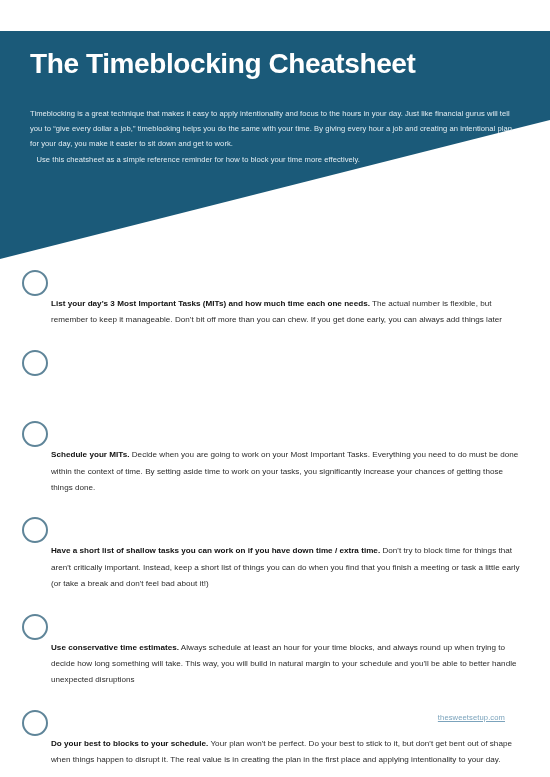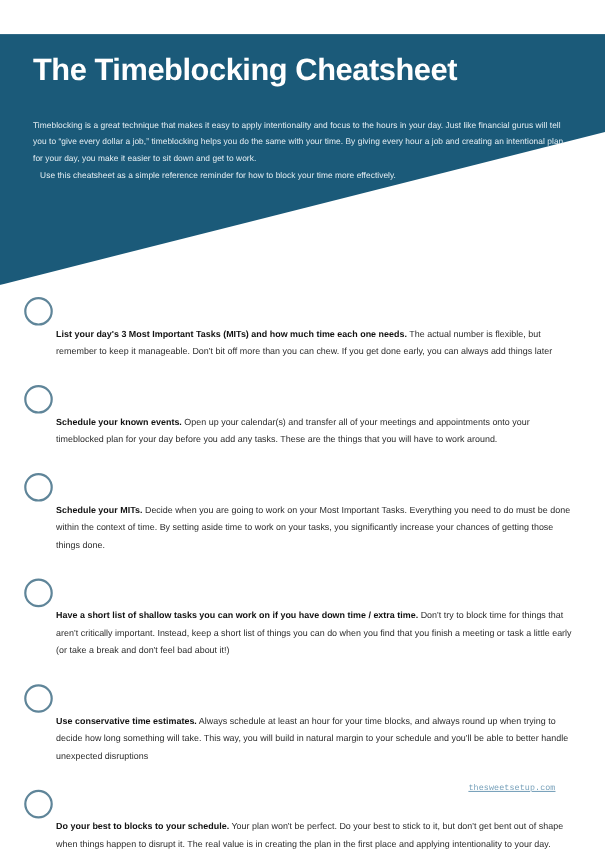--- a/index.html
+++ b/index.html
@@ -129,21 +129,20 @@
 
   
   .footer-link {
     position: absolute;
     right: 45px;
     top: 713px;
     color: #7ba3bc;
     font-size: 7.6px;
     text-decoration: underline;
     letter-spacing: 0.1px;
-    font-family: Liberation Mono, monospace;
   }
 </style>
 </head>
 <body>
 
 <div class="page">
 
   <div class="header-band"></div>
 
   <div class="header-inner">
@@ -156,23 +155,20 @@
 
     <div class="check-item">
       <span class="check-circle"></span>
       <p class="check-text">
         <b>List your day's 3 Most Important Tasks (MITs) and how much time each one needs.</b><span> The actual number is flexible, but remember to keep it manageable. Don't bit off more than you can chew. If you get done early, you can always add things later</span>
       </p>
     </div>
 
     <div class="check-item">
       <span class="check-circle"></span>
-      <p class="check-text">
-        <b>Schedule your known events.</b><span> Open up your calendar(s) and transfer all of your meetings and appointments onto your timeblocked plan for your day before you add any tasks. These are the things that you will have to work around.</span>
-      </p>
     </div>
 
     <div class="check-item">
       <span class="check-circle"></span>
       <p class="check-text">
         <b>Schedule your MITs.</b><span> Decide when you are going to work on your Most Important Tasks. Everything you need to do must be done within the context of time. By setting aside time to work on your tasks, you significantly increase your chances of getting those things done.</span>
       </p>
     </div>
 
     <div class="check-item">

